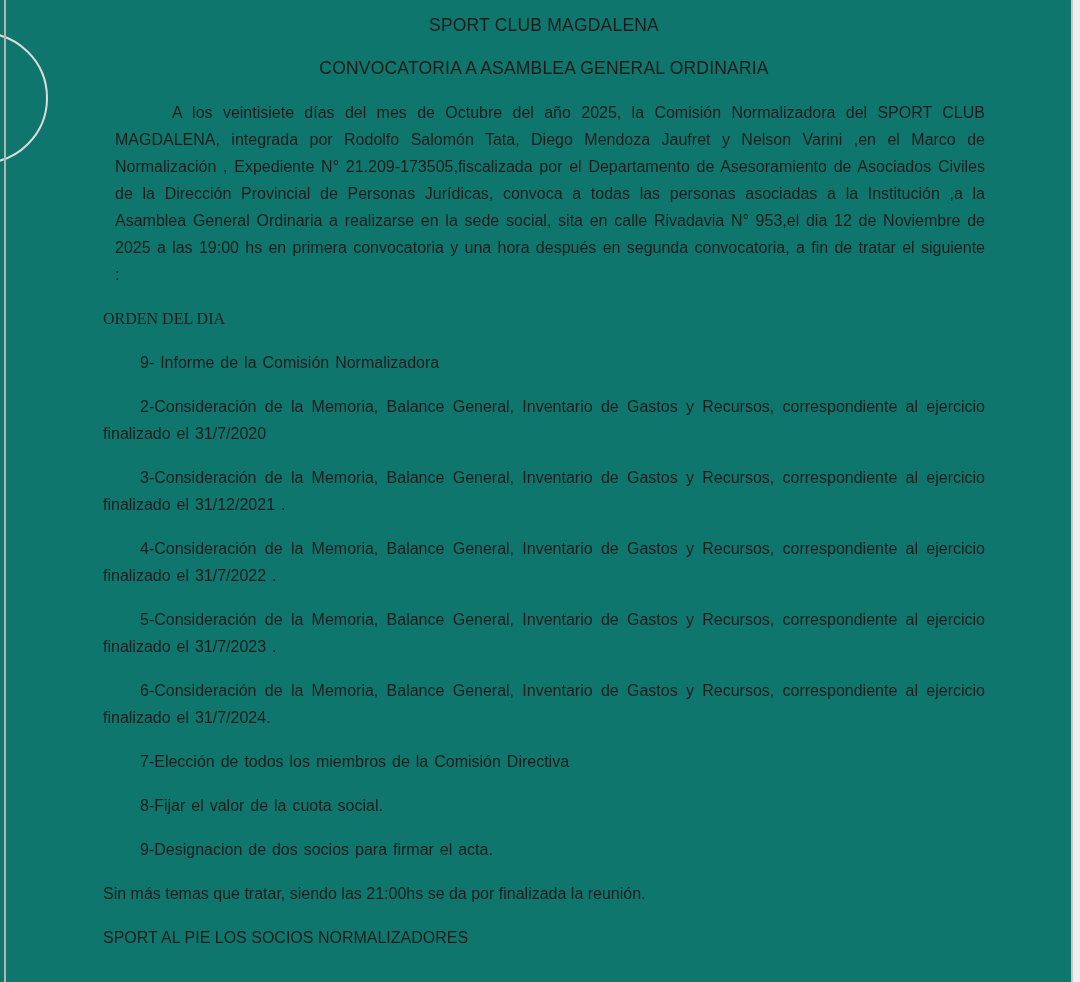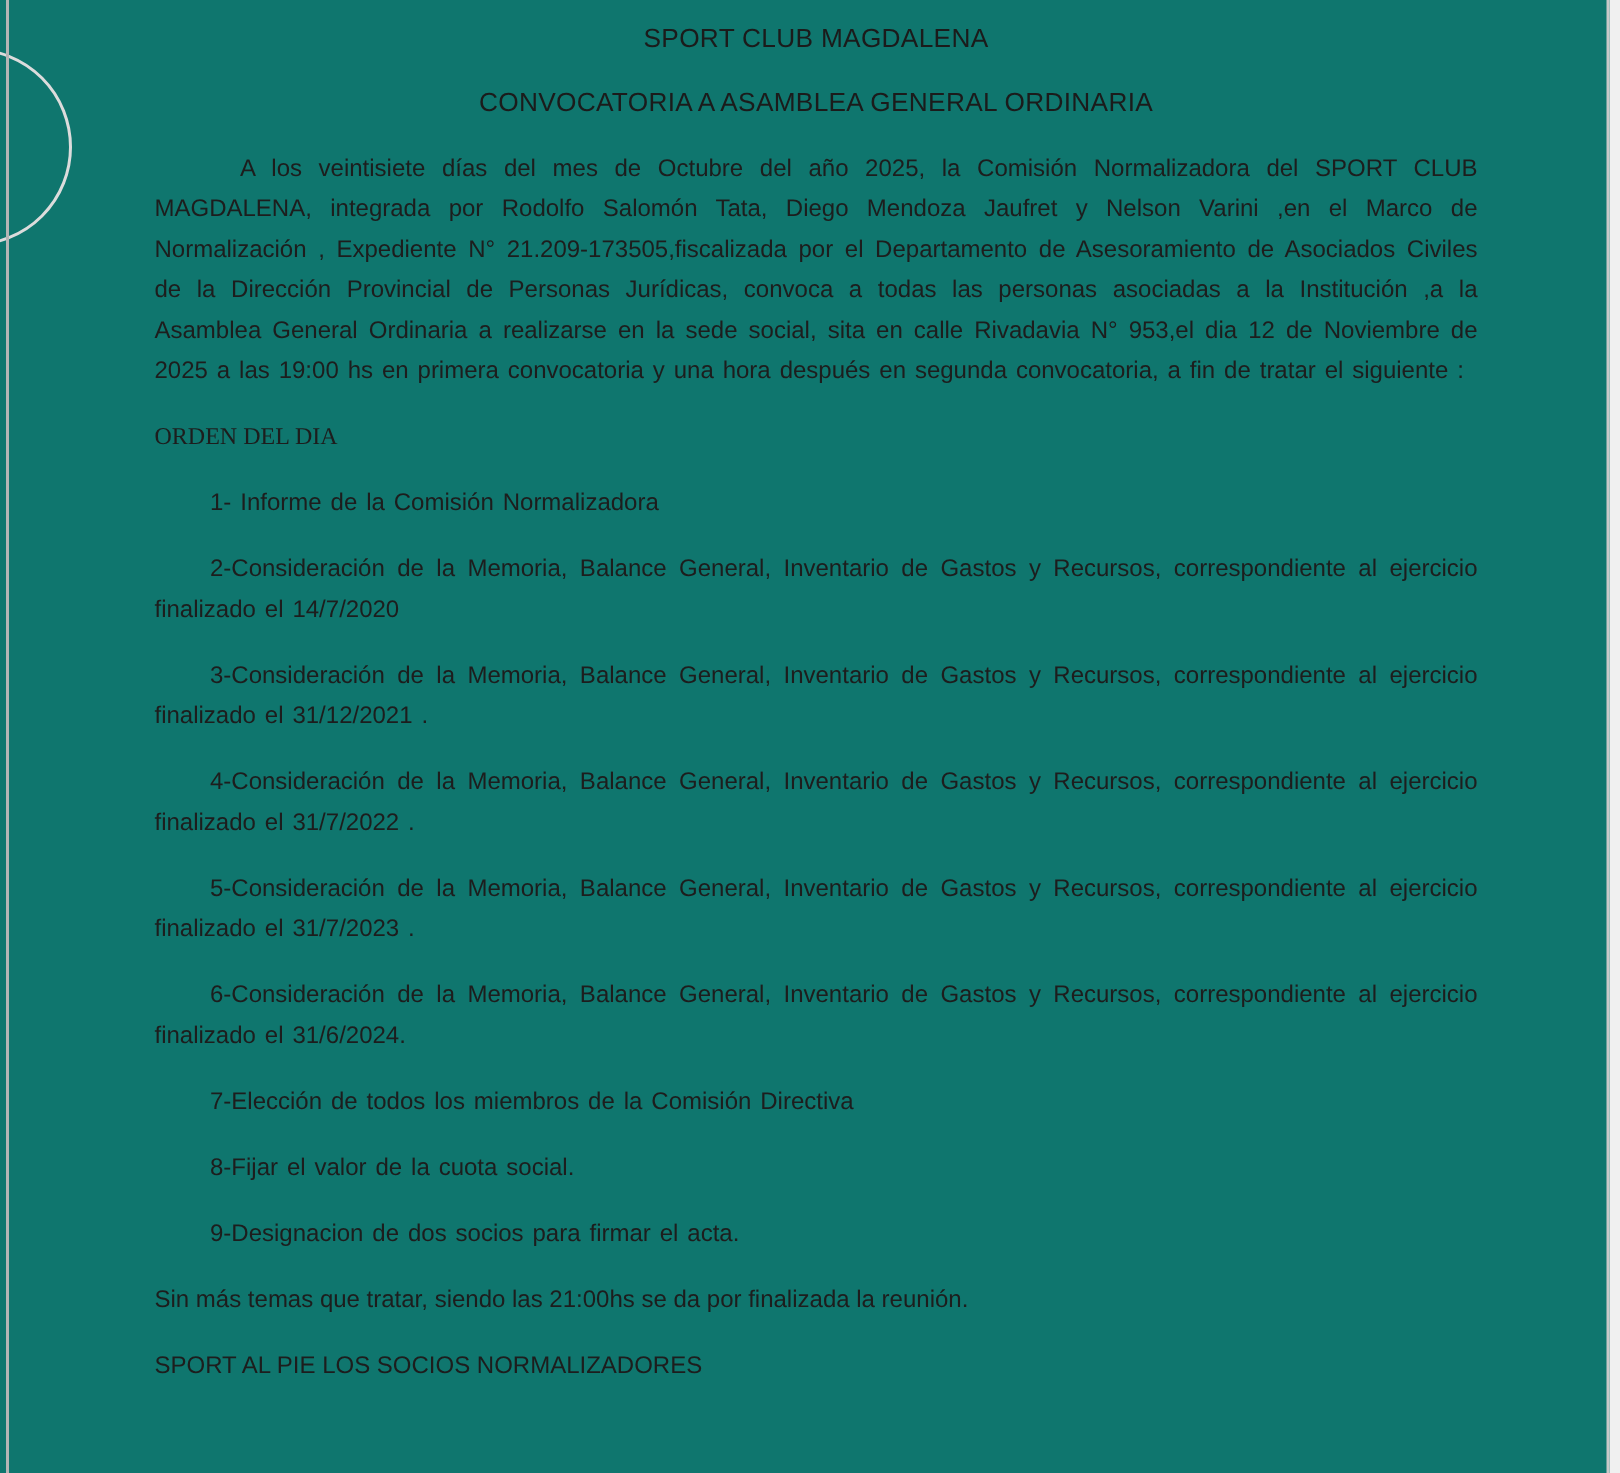--- a/index.html
+++ b/index.html
@@ -68,21 +68,21 @@
     margin: 0;
     line-height: 27px;
     letter-spacing: 0.2px;
     color: #1b1b1b;
   }
   .doc-subtitle {
     margin-top: 16px;
     text-align: center;
   }
   .intro {
-    margin: 17px 0 0 0;
+    margin: 17px 0 0 12px;
     text-align: justify;
     text-indent: 57px;
     word-spacing: 1.5px;
   }
   .agenda-heading {
     margin: 17px 0 0 0;
     text-align: left;
     font-family: Liberation Serif, serif;
   }
   .agenda-item {
@@ -110,31 +110,31 @@
   <div class="content">
 
     <p class="doc-title">SPORT CLUB MAGDALENA</p>
 
     <p class="doc-subtitle">CONVOCATORIA A ASAMBLEA GENERAL ORDINARIA</p>
 
     <p class="intro">A los veintisiete días del mes de Octubre  del año 2025, la Comisión Normalizadora del SPORT CLUB MAGDALENA, integrada por Rodolfo Salomón Tata, Diego  Mendoza Jaufret  y Nelson Varini ,en el Marco de Normalización , Expediente N° 21.209-173505,fiscalizada por el Departamento de Asesoramiento de Asociados Civiles  de la Dirección Provincial de Personas Jurídicas, convoca a todas las personas asociadas a la Institución ,a la Asamblea General Ordinaria  a realizarse en la sede social, sita en calle  Rivadavia N° 953,el dia 12 de Noviembre de 2025 a las 19:00 hs en primera convocatoria y una hora después en segunda convocatoria, a fin de tratar el siguiente :</p>
 
     <p class="agenda-heading">ORDEN DEL DIA</p>
 
-    <p class="agenda-item">1- Informe de la Comisión Normalizadora</p>
+    <p class="agenda-item">9- Informe de la Comisión Normalizadora</p>
 
-    <p class="agenda-item">2-Consideración de la Memoria, Balance General, Inventario de Gastos y Recursos, correspondiente al ejercicio  finalizado el 14/7/2020</p>
+    <p class="agenda-item">2-Consideración de la Memoria, Balance General, Inventario de Gastos y Recursos, correspondiente al ejercicio  finalizado el 31/7/2020</p>
 
     <p class="agenda-item">3-Consideración de la Memoria, Balance General, Inventario de Gastos y Recursos, correspondiente al ejercicio finalizado el 31/12/2021 .</p>
 
     <p class="agenda-item">4-Consideración de la Memoria, Balance General, Inventario de Gastos y Recursos, correspondiente al ejercicio finalizado el 31/7/2022 .</p>
 
     <p class="agenda-item">5-Consideración de la Memoria, Balance General, Inventario de Gastos y Recursos, correspondiente al ejercicio finalizado el 31/7/2023 .</p>
 
-    <p class="agenda-item">6-Consideración de la Memoria, Balance General, Inventario de Gastos y Recursos, correspondiente al ejercicio finalizado el 31/6/2024.</p>
+    <p class="agenda-item">6-Consideración de la Memoria, Balance General, Inventario de Gastos y Recursos, correspondiente al ejercicio finalizado el 31/7/2024.</p>
 
     <p class="agenda-item">7-Elección de todos los miembros de la Comisión Directiva</p>
 
     <p class="agenda-item">8-Fijar el valor de la cuota social.</p>
 
     <p class="agenda-item">9-Designacion de dos socios para firmar el acta.</p>
 
     <p class="closing">Sin más  temas que tratar, siendo las 21:00hs se da por finalizada la  reunión.</p>
 
     <p class="signature">SPORT AL PIE LOS SOCIOS NORMALIZADORES</p>

